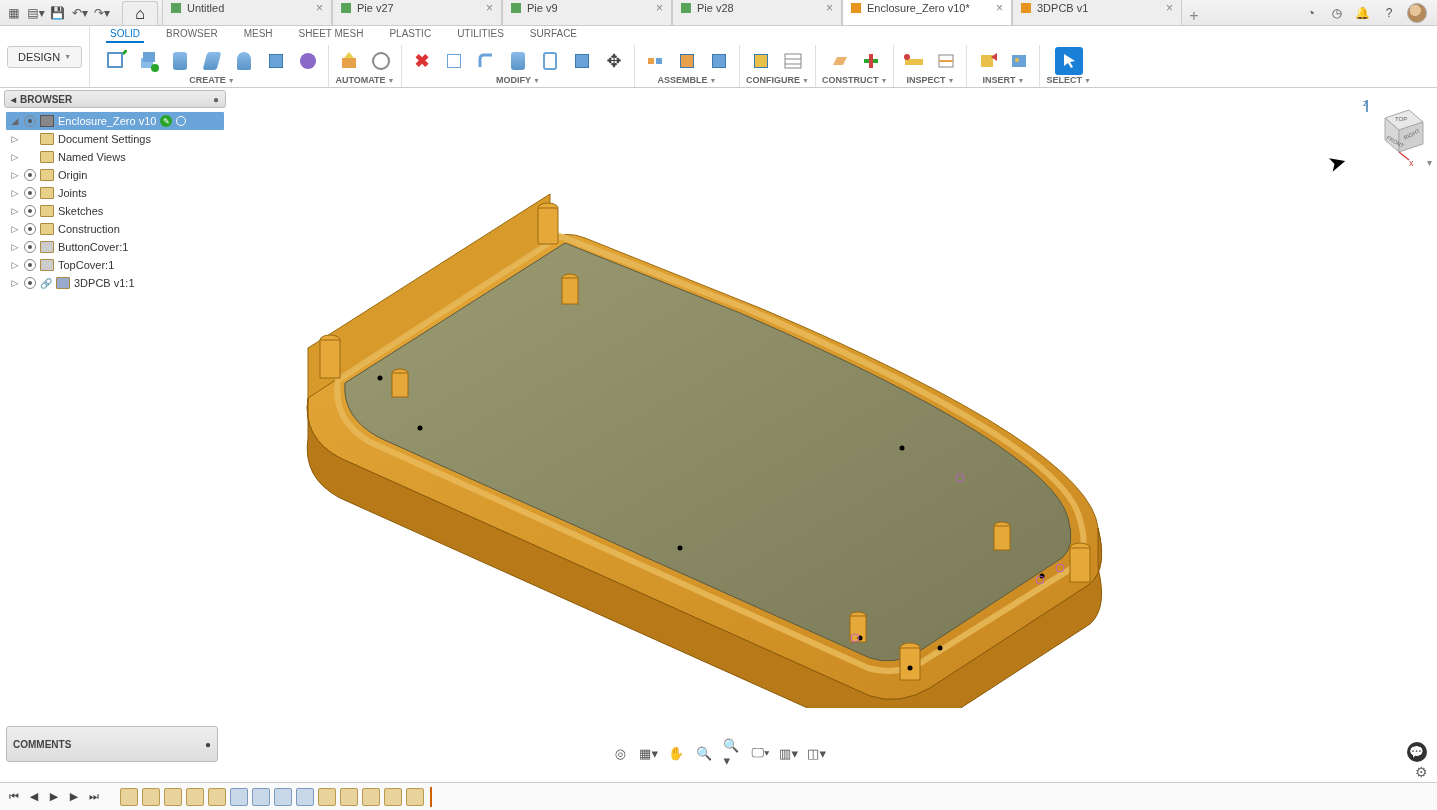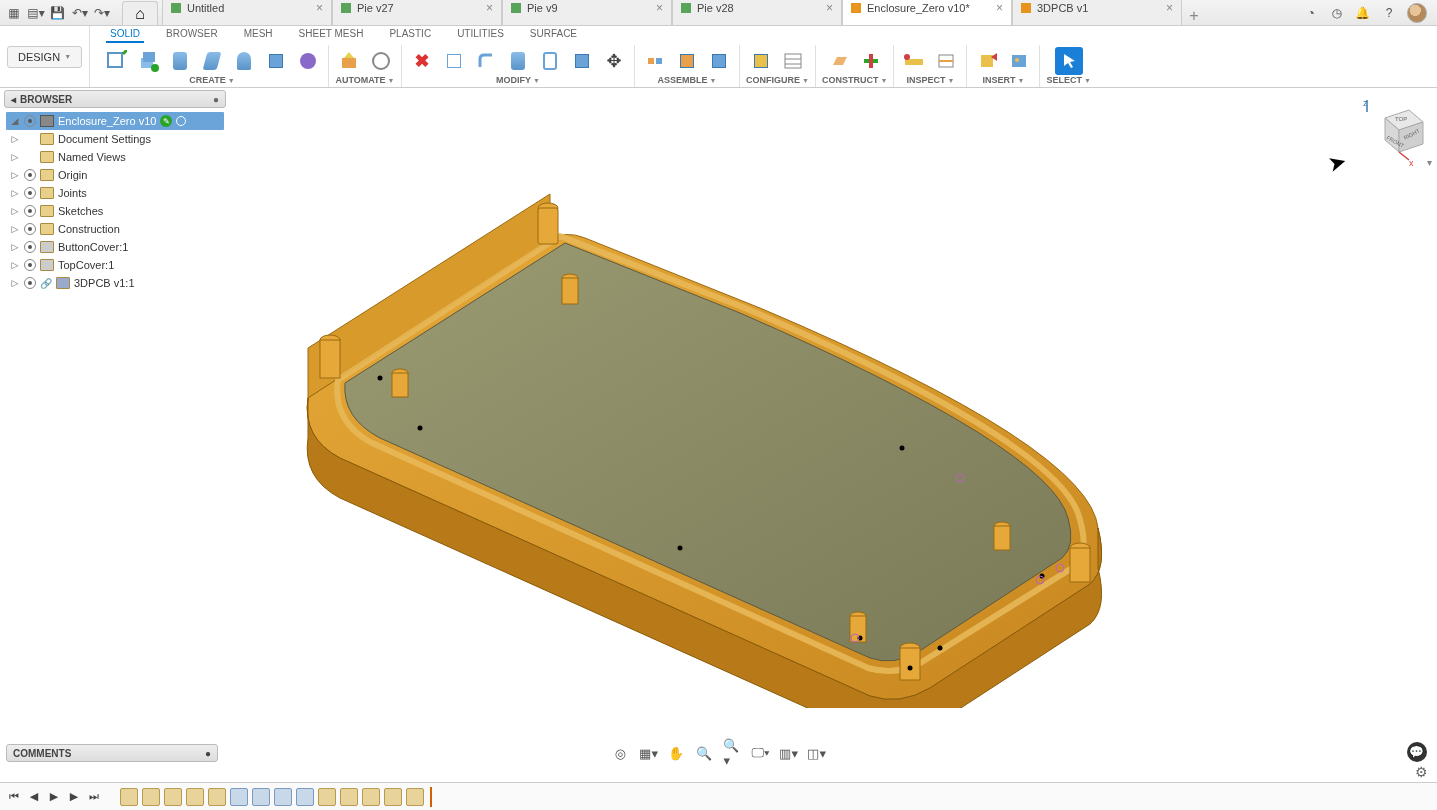--- a/index.html
+++ b/index.html
@@ -58,21 +58,21 @@
 .tree-row .ficon.link { background:#9ac; }
 .tree-row.root { background:#6aa4d8; color:#fff; border-radius:1px; padding-right:6px; }
 .tree-row.root .rb { width:12px;height:12px;background:#28a428;border-radius:50%;font-size:8px;color:#fff;display:flex;align-items:center;justify-content:center; }
 
 
 .canvas { position:absolute; left:0; top:88px; right:0; bottom:36px; background:#fff; }
 .viewcube { position:absolute; right:14px; top:8px; width:62px; height:62px; }
 .cursor-arrow { position:absolute; font-size:22px; color:#000; transform: rotate(-15deg); }
 
 
-.comments { position:absolute; left:6px; bottom:48px; width:212px; height:18px; background:linear-gradient(#eee,#ddd); border:1px solid #bbb; border-radius:3px; display:flex; align-items:center; padding:0 6px; font-size:10px; font-weight:bold; color:#444; }
+.comments { position:absolute; left:6px; bottom:48px; width:212px; height:36px; background:linear-gradient(#eee,#ddd); border:1px solid #bbb; border-radius:3px; display:flex; align-items:center; padding:0 6px; font-size:10px; font-weight:bold; color:#444; }
 .comments .coll { margin-left:auto; }
 
 
 .vpnav { position:absolute; bottom:48px; left:50%; transform:translateX(-50%); display:flex; gap:10px; }
 .vpnav .vi { width:18px; height:18px; display:flex; align-items:center; justify-content:center; font-size:13px; color:#555; }
 
 
 .timeline { position:absolute; left:0; right:0; bottom:0; height:28px; border-top:1px solid #ccc; background:#fafafa; display:flex; align-items:center; padding:0 6px; gap:4px; }
 .tl-btn { width:16px; height:16px; display:flex; align-items:center; justify-content:center; font-size:11px; color:#444; }
 .tl-feat { width:18px; height:18px; background:#e8d49a; border:1px solid #b89a50; border-radius:2px; }

